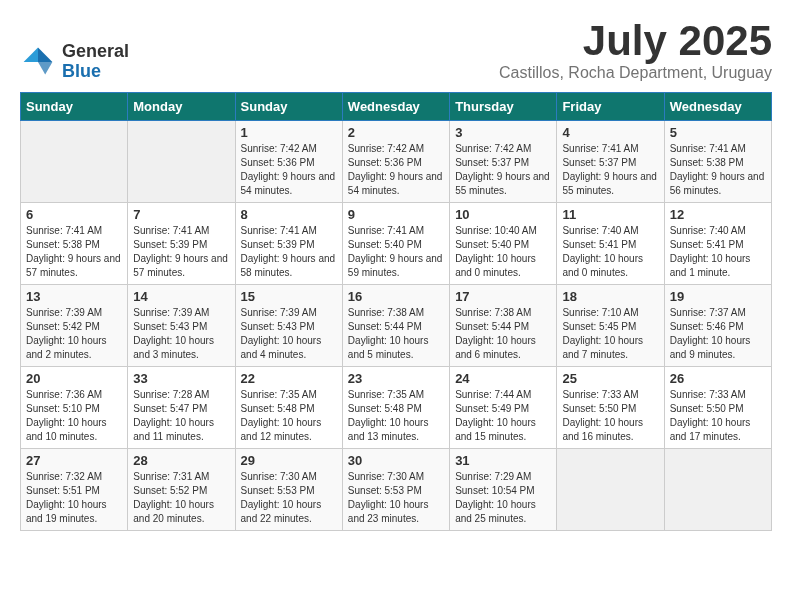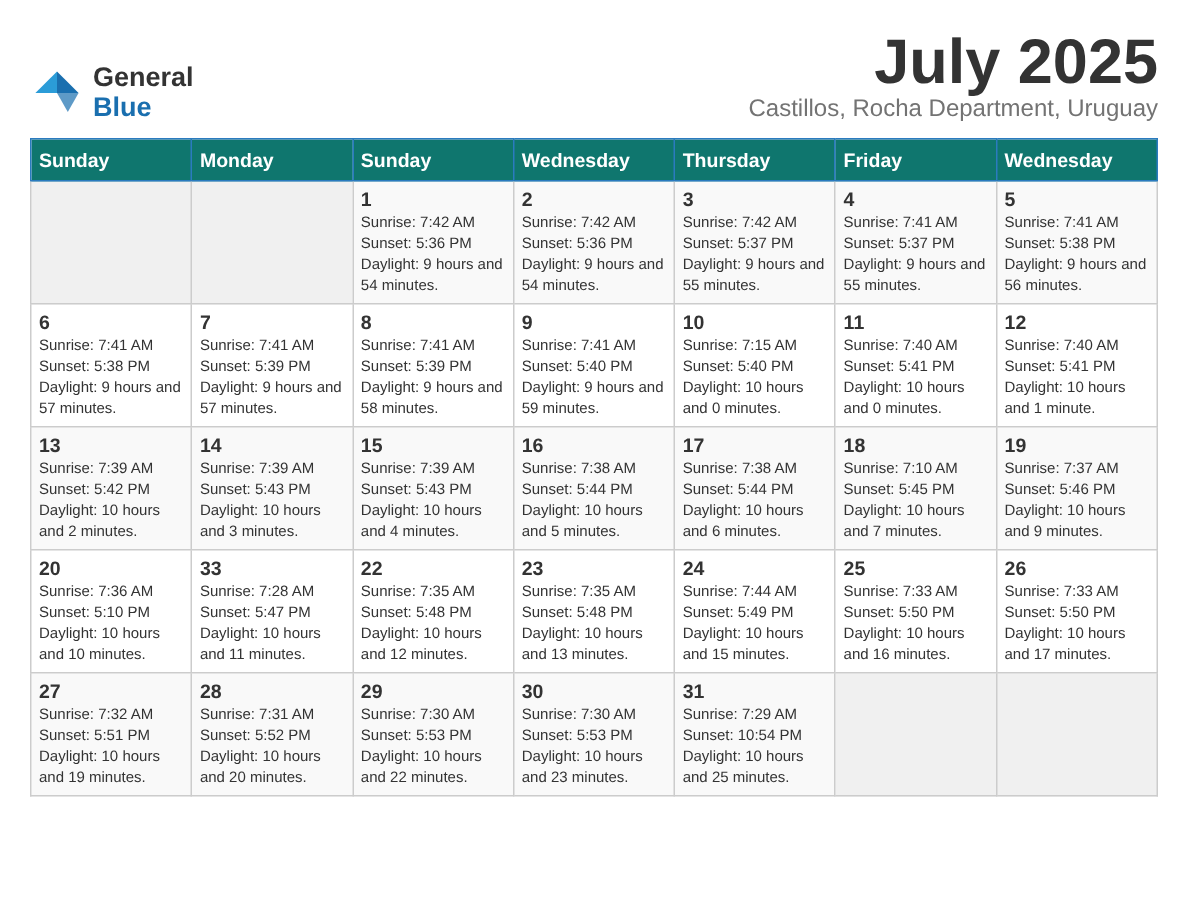--- a/index.html
+++ b/index.html
@@ -178,21 +178,21 @@
 Daylight: 9 hours and 58 minutes.</div>
         </td>
         <td>
           <span class="day-num">9</span>
           <div class="day-info">Sunrise: 7:41 AM
 Sunset: 5:40 PM
 Daylight: 9 hours and 59 minutes.</div>
         </td>
         <td>
           <span class="day-num">10</span>
-          <div class="day-info">Sunrise: 7:15 AM
+          <div class="day-info">Sunrise: 10:40 AM
 Sunset: 5:40 PM
 Daylight: 10 hours and 0 minutes.</div>
         </td>
         <td>
           <span class="day-num">11</span>
           <div class="day-info">Sunrise: 7:40 AM
 Sunset: 5:41 PM
 Daylight: 10 hours and 0 minutes.</div>
         </td>
         <td>

